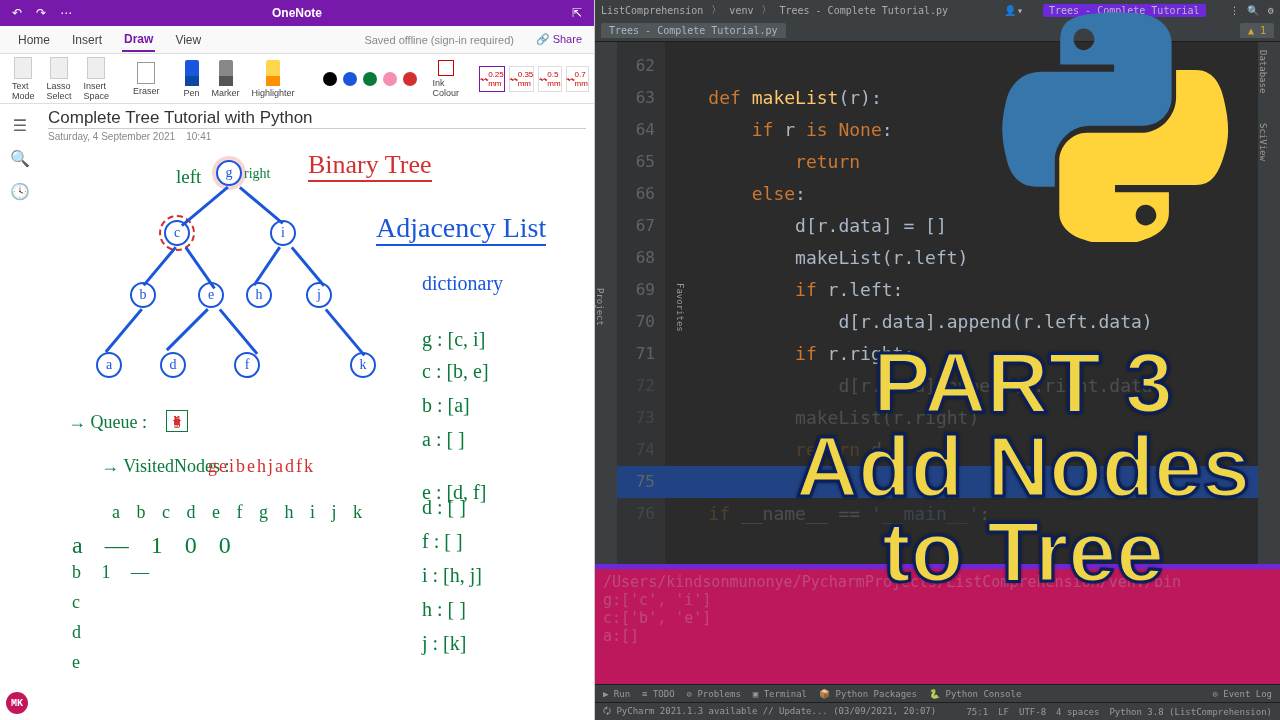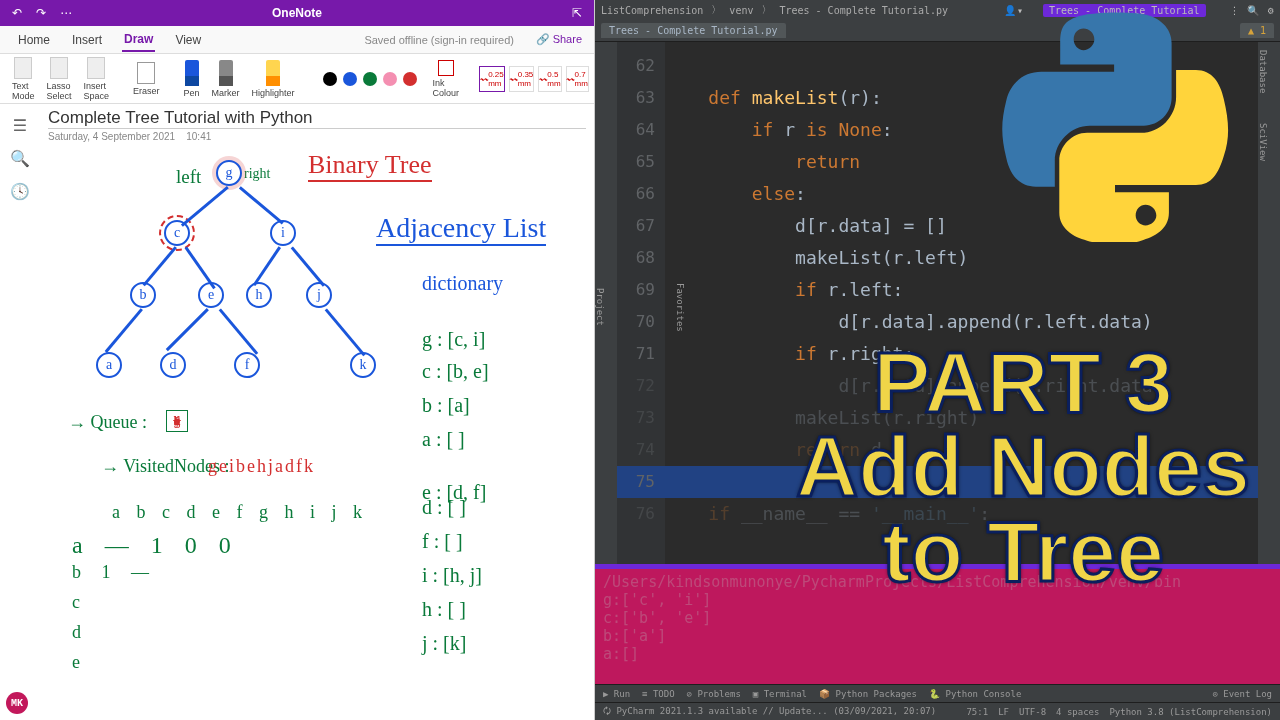--- a/index.html
+++ b/index.html
@@ -303,21 +303,20 @@
     <div class="pc-rightbar">
       <div style="writing-mode:vertical-lr;font-size:9px;color:#999;padding-top:8px;">Database</div>
       <div style="writing-mode:vertical-lr;font-size:9px;color:#999;padding-top:30px;">SciView</div>
     </div>
   </div>
 
   <div class="run-panel">
     <div class="dim">/Users/kindsonmunonye/PycharmProjects/ListComprehension/venv/bin</div>
     <div class="dim">g:['c', 'i']</div>
     <div class="dim">c:['b', 'e']</div>
-    <div class="dim">b:['a']</div>
     <div class="dim">a:[]</div>
   </div>
 
   <div class="pc-tool">
     <span>▶ Run</span>
     <span>≡ TODO</span>
     <span>⊘ Problems</span>
     <span>▣ Terminal</span>
     <span>📦 Python Packages</span>
     <span>🐍 Python Console</span>

